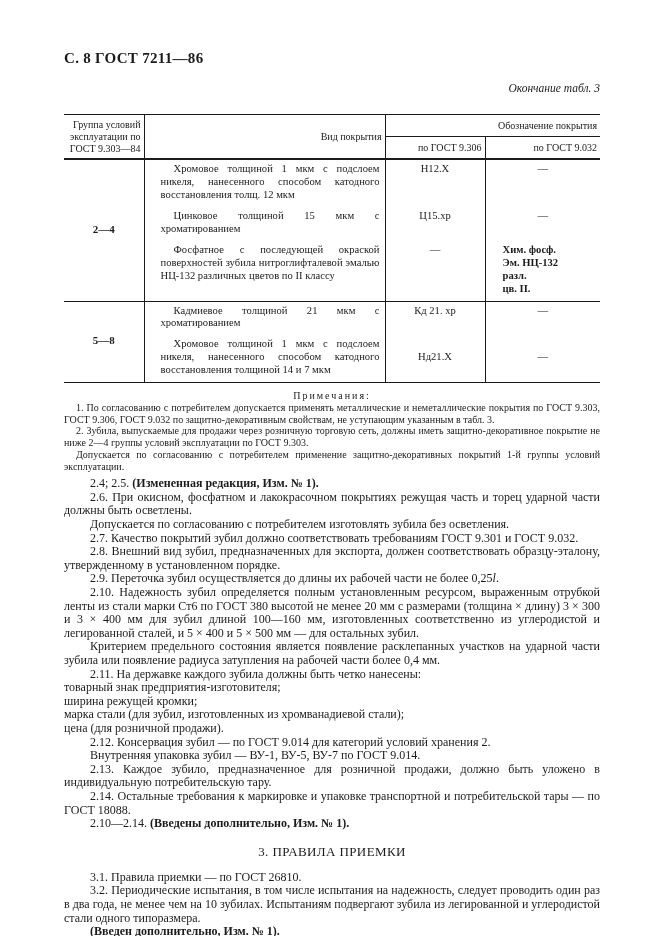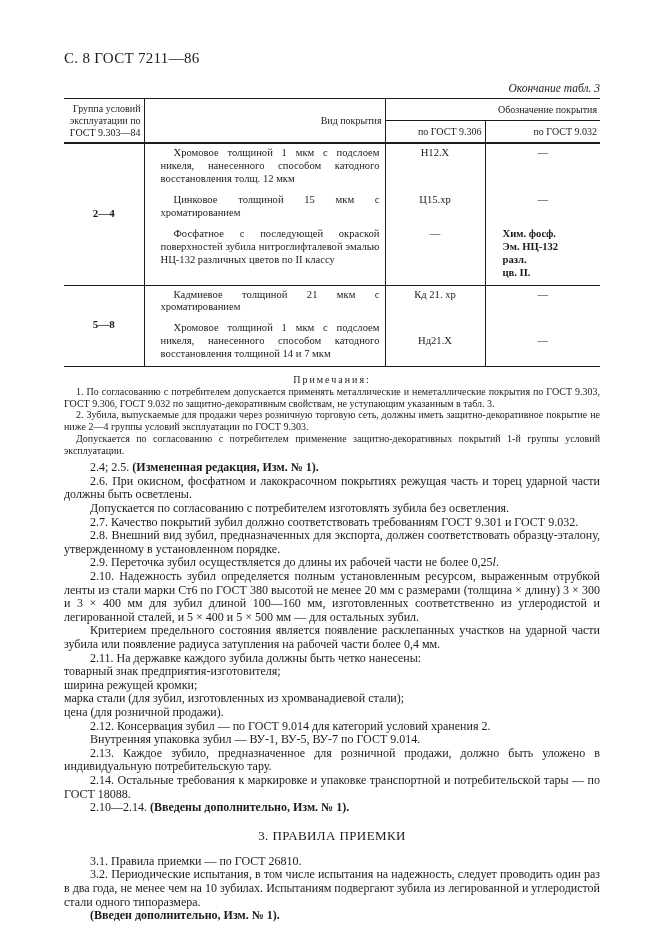--- a/index.html
+++ b/index.html
@@ -1,22 +1,22 @@
 <!DOCTYPE html>
 <html><head>
 <meta charset="utf-8">
 <style>
   * { margin:0; padding:0; box-sizing:border-box; }
   html,body { background:#ffffff; }
   body { font-family:"Liberation Serif", serif; color:#1b1b1b; }
   .page { position:relative; width:661px; height:936px; background:#fff;
           padding:50px 61px 0 64px; overflow:hidden; }
-  .doc-header { font-weight:normal; font-size:15px; letter-spacing:.3px; }
+  .doc-header { font-weight:bold; font-size:15px; letter-spacing:.3px; }
   .table-caption { text-align:right; font-style:italic; font-size:11.5px;
-                   margin-top:15px; margin-bottom:4px; }
+                   margin-top:15px; margin-bottom:20px; }
 
   table.gost-table { width:536px; border-collapse:collapse; table-layout:fixed;
                      border-top:1px solid #1b1b1b; border-bottom:1px solid #1b1b1b; }
   .gost-table col.c1 { width:80px; }
   .gost-table col.c2 { width:241px; }
   .gost-table col.c3 { width:100px; }
   .gost-table col.c4 { width:115px; }
   .gost-table th { font-weight:normal; font-size:10px; line-height:11.8px;
                    text-align:right; vertical-align:middle; padding:4px 3px; }
   .gost-table thead { border-bottom:2.5px solid #1b1b1b; }

